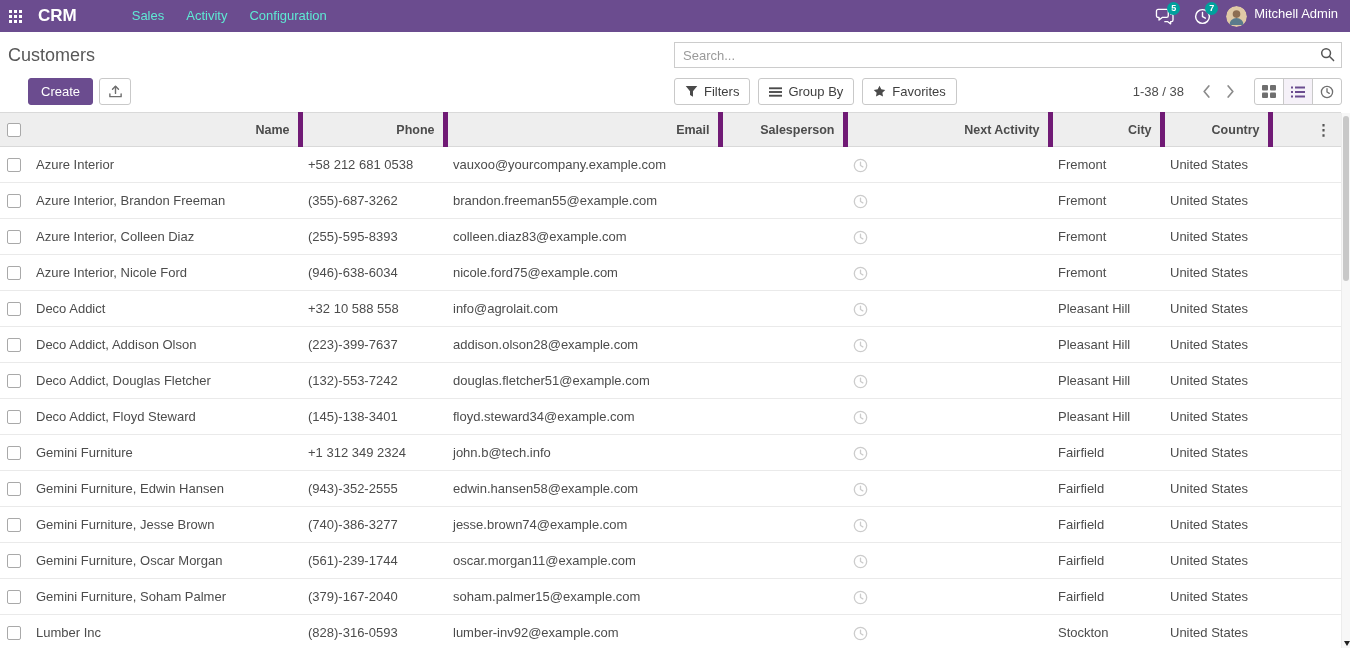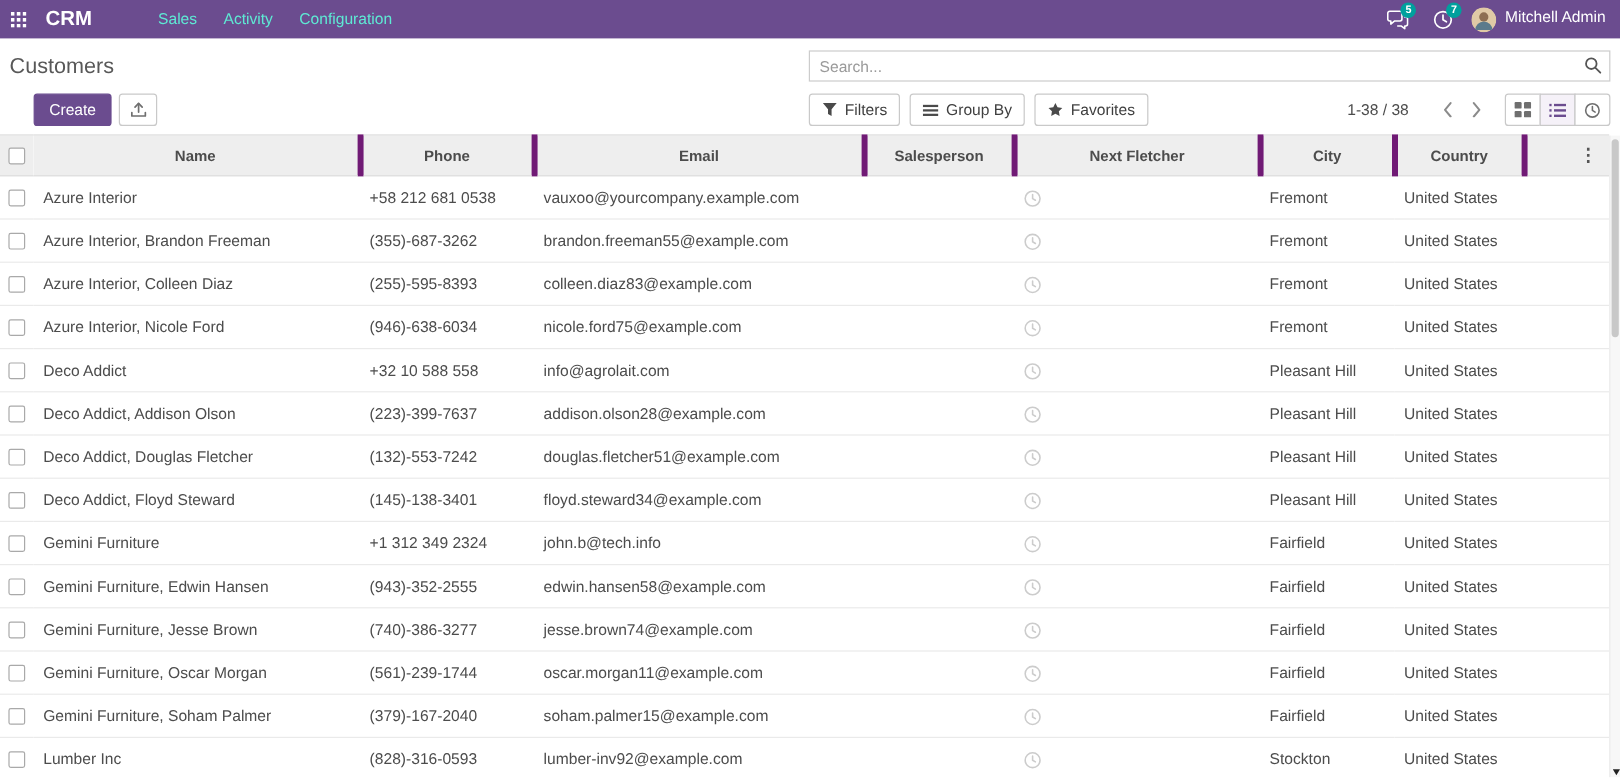--- a/index.html
+++ b/index.html
@@ -36,35 +36,35 @@
   .cp-left{position:absolute;left:0;top:4px;display:flex;gap:6px;padding-left:20px;}
   .btn-primary{background:#6b4c8f;border:1px solid #6b4c8f;color:#fff;font-size:13px;padding:0 12px;
                height:27px;border-radius:3px;cursor:pointer;font-family:inherit;}
   .btn-icon{background:#fff;border:1px solid #c9c9c9;color:#6f6f6f;height:27px;width:32px;border-radius:3px;
             display:flex;align-items:center;justify-content:center;cursor:pointer;}
   .cp-middle{position:absolute;left:666px;top:4px;display:flex;gap:8px;}
   .btn-flat{background:#fff;border:1px solid #c9c9c9;color:#3f3f3f;font-size:13px;height:27px;padding:0 10px;
             border-radius:3px;display:flex;align-items:center;gap:6px;cursor:pointer;font-family:inherit;}
   .btn-flat .ic{color:#4a4a4a;display:inline-flex;}
   .cp-right{position:absolute;right:0;top:4px;display:flex;align-items:center;}
-  .pager-text{font-size:13px;color:#4c4c4c;margin-right:20px;}
+  .pager-text{font-size:13px;color:#4c4c4c;margin-right:10px;}
   .pager-btn{background:transparent;border:none;color:#8b8b8b;width:24px;height:27px;
              display:flex;align-items:center;justify-content:center;cursor:pointer;}
   .vs-group{display:flex;margin-left:12px;}
   .vs-btn{background:#fff;border:1px solid #c9c9c9;width:30px;height:27px;display:flex;align-items:center;
           justify-content:center;color:#6f6f6f;cursor:pointer;margin-left:-1px;}
   .vs-btn:first-child{margin-left:0;border-radius:3px 0 0 3px;}
   .vs-btn:last-child{border-radius:0 3px 3px 0;}
   .vs-btn.active{color:#6b4c8f;background:#f5f1f8;}
 
   
   .list-table{width:1341px;}
   table{border-collapse:collapse;table-layout:fixed;width:1341px;font-size:13px;}
   thead th{background:#eee;border-top:1px solid #d9d9d9;border-bottom:1px solid #d9d9d9;height:33px;
-           text-align:center;font-weight:700;color:#4c4c4c;padding:0 8px;font-size:12.5px;cursor:pointer;
+           text-align:right;font-weight:700;color:#4c4c4c;padding:0 8px;font-size:12.5px;cursor:pointer;
            white-space:nowrap;overflow:hidden;}
   thead th:nth-child(n+3){border-left:5px solid #701a75;}
   tbody td{height:36px;border-bottom:1px solid #eaeaea;padding:0 8px;white-space:nowrap;overflow:hidden;
            text-overflow:ellipsis;color:#4c4c4c;background:#fff;}
   .c-check{text-align:center;padding:0 !important;cursor:default;}
   .cb{appearance:none;-webkit-appearance:none;width:14px;height:14px;border:1px solid #a9a9a9;border-radius:2px;
       background:#fff;vertical-align:middle;margin:0;cursor:pointer;}
   .clockcell span{display:inline-flex;vertical-align:middle;cursor:pointer;}
   .kebab{color:#555;font-weight:700;cursor:pointer;float:right;font-size:15px;line-height:33px;margin-right:2px;}
 
@@ -254,21 +254,21 @@
       </colgroup>
       <thead>
         <tr>
           <th class="c-check">
             <input type="checkbox" class="cb" style="">
           </th>
           <th>Name</th>
           <th>Phone</th>
           <th>Email</th>
           <th>Salesperson</th>
-          <th>Next Fletcher</th>
+          <th>Next Activity</th>
           <th>City</th>
           <th>Country</th>
           <th>
             <span class="kebab">⋮</span>
           </th>
         </tr>
       </thead>
       <tbody>
           <tr>
             <td class="c-check"><input type="checkbox" class="cb" style=""></td>

